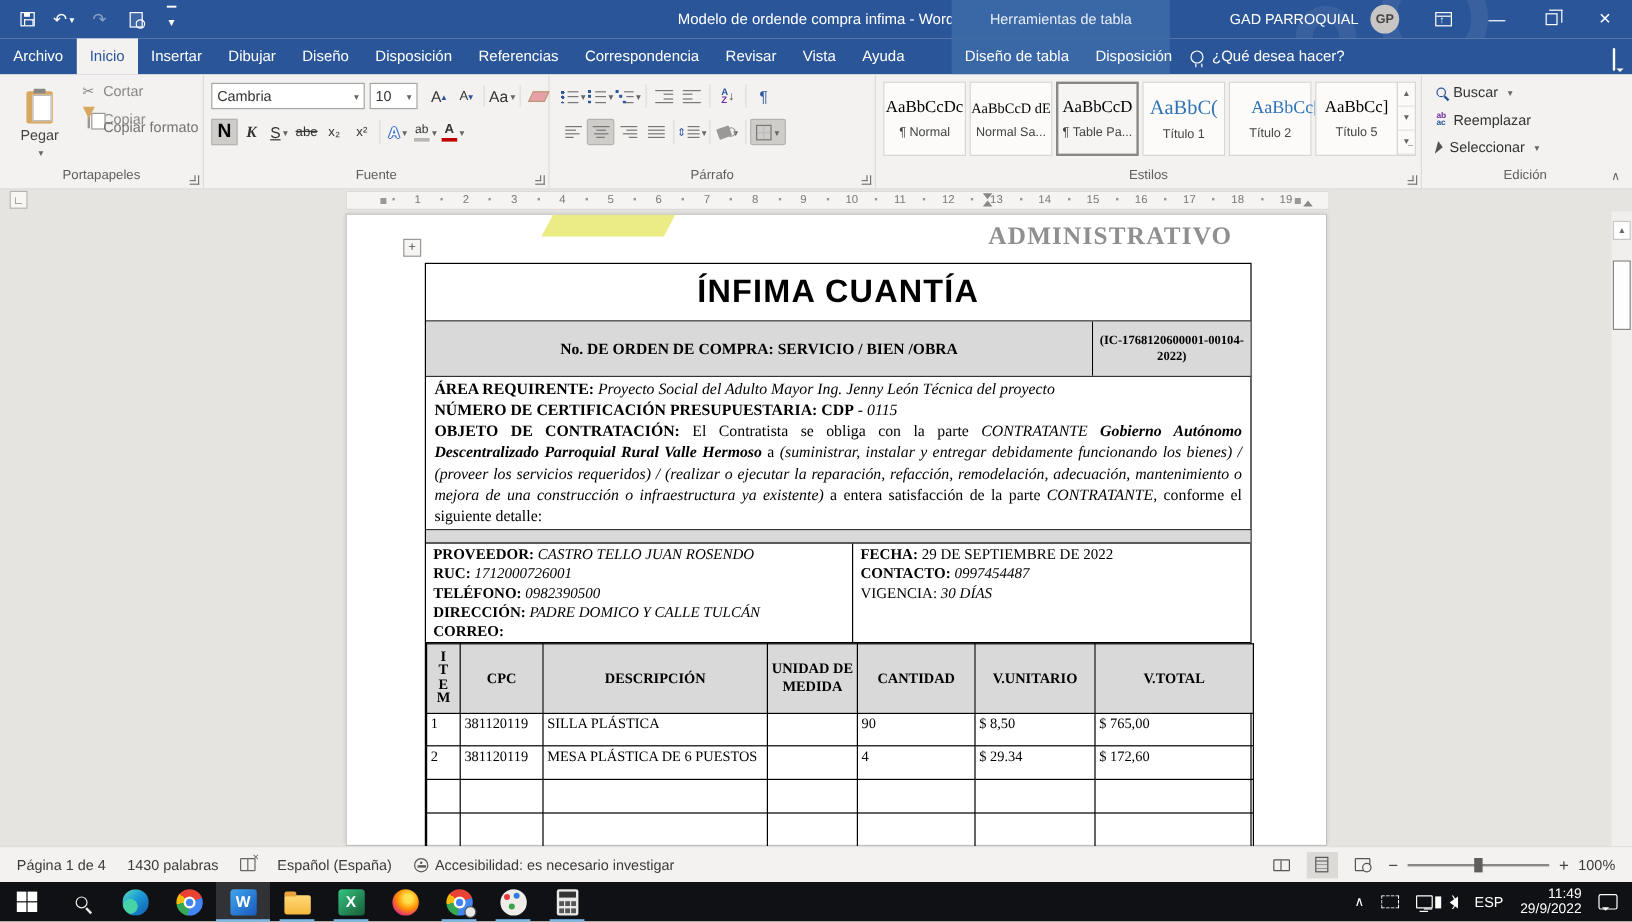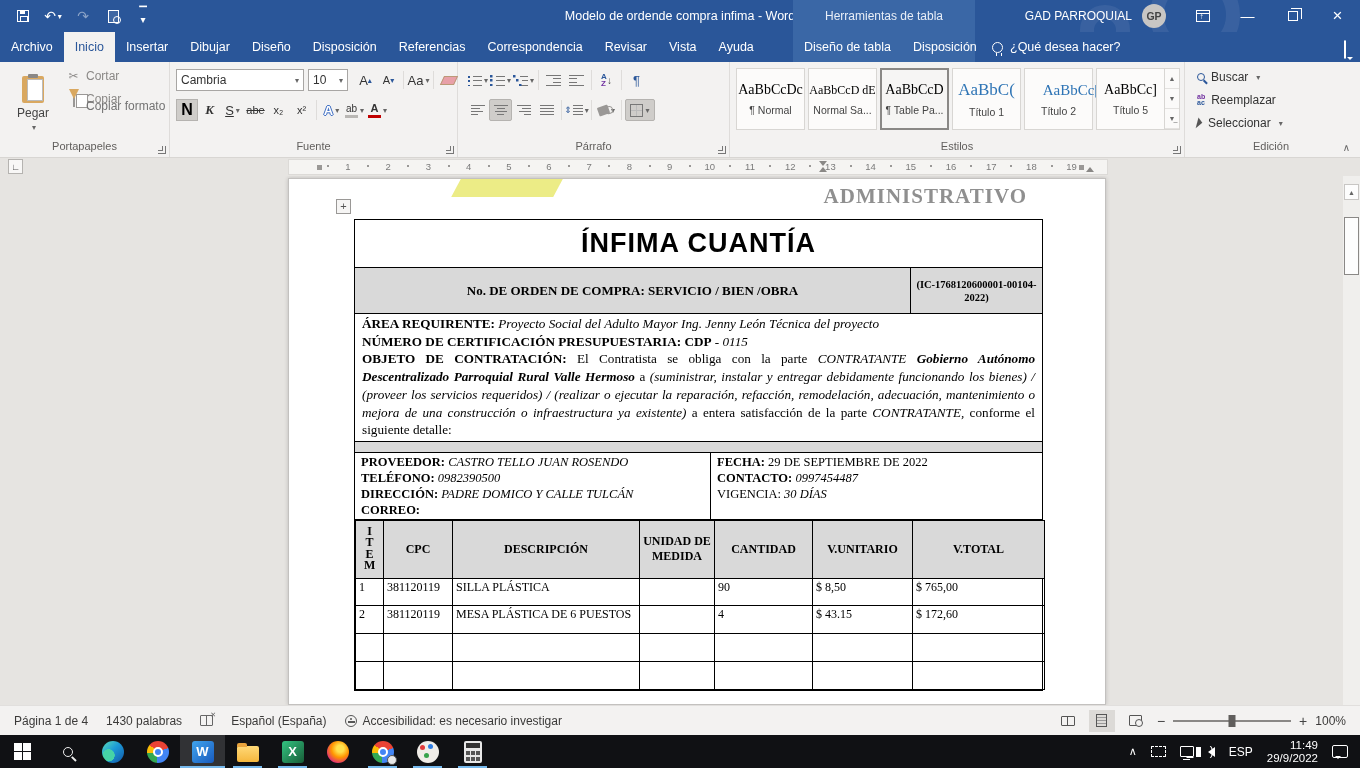--- a/index.html
+++ b/index.html
@@ -601,20 +601,21 @@
           <div><b>OBJETO DE CONTRATACIÓN:</b>
             <span>El Contratista se obliga con la parte </span><i>CONTRATANTE </i><b><i>Gobierno Autónomo Descentralizado Parroquial Rural Valle Hermoso</i></b><span> a </span><i>(suministrar, instalar y entregar debidamente funcionando los bienes) / (proveer los servicios requeridos) / (realizar o ejecutar la reparación, refacción, remodelación, adecuación, mantenimiento o mejora de una construcción o infraestructura ya existente)</i><span> a entera satisfacción de la parte </span><i>CONTRATANTE,</i><span> conforme el siguiente detalle:</span>
           </div>
         </div>
 
         <div class="t-sep"></div>
 
         <div class="t-prov">
           <div class="pc1">
             <div><b>PROVEEDOR:</b> <i>CASTRO TELLO JUAN ROSENDO</i></div>
+            <div><b>RUC:</b> <i>1712000726001</i></div>
             <div><b>TELÉFONO:</b> <i>0982390500</i></div>
             <div><b>DIRECCIÓN:</b> <i>PADRE DOMICO  Y CALLE TULCÁN</i></div>
             <div><b>CORREO:</b></div>
           </div>
           <div class="pc2">
             <div><b>FECHA:</b> <span>29 DE SEPTIEMBRE DE 2022</span></div>
             <div><b>CONTACTO:</b> <i>0997454487</i></div>
             <div><span>VIGENCIA:</span> <i>30 DÍAS</i></div>
           </div>
         </div>
@@ -647,21 +648,21 @@
             <td>90</td>
             <td>$ 8,50</td>
             <td>$ 765,00</td>
           </tr>
           <tr style="height:28px;">
             <td>2</td>
             <td>381120119</td>
             <td>MESA PLÁSTICA  DE 6 PUESTOS</td>
             <td></td>
             <td>4</td>
-            <td>$ 43.15</td>
+            <td>$ 29.34</td>
             <td>$ 172,60</td>
           </tr>
           <tr style="height:28px;">
             <td></td>
             <td></td>
             <td></td>
             <td></td>
             <td></td>
             <td></td>
             <td></td>

